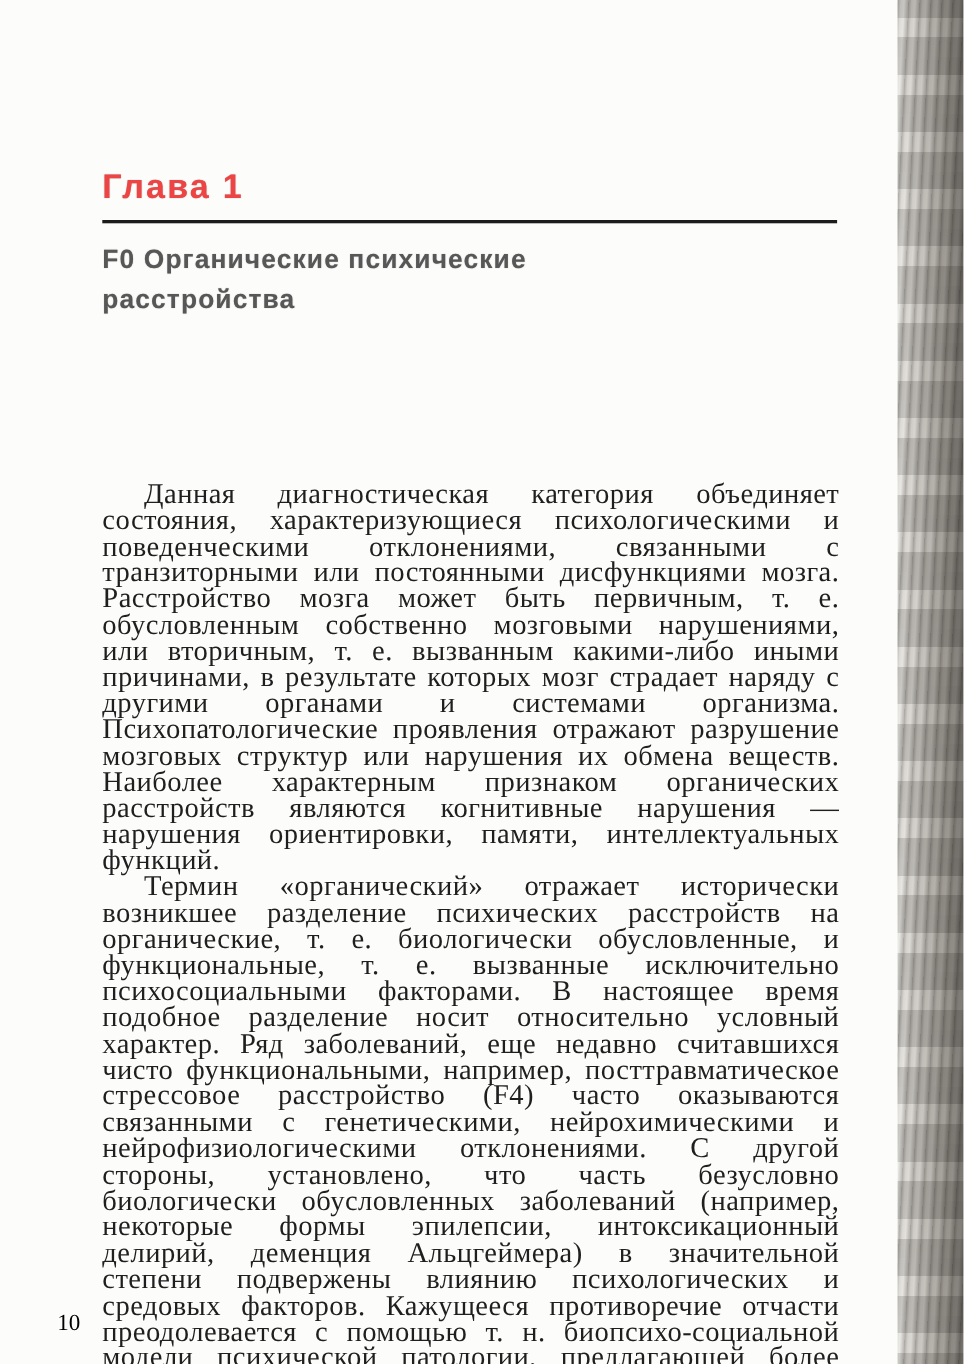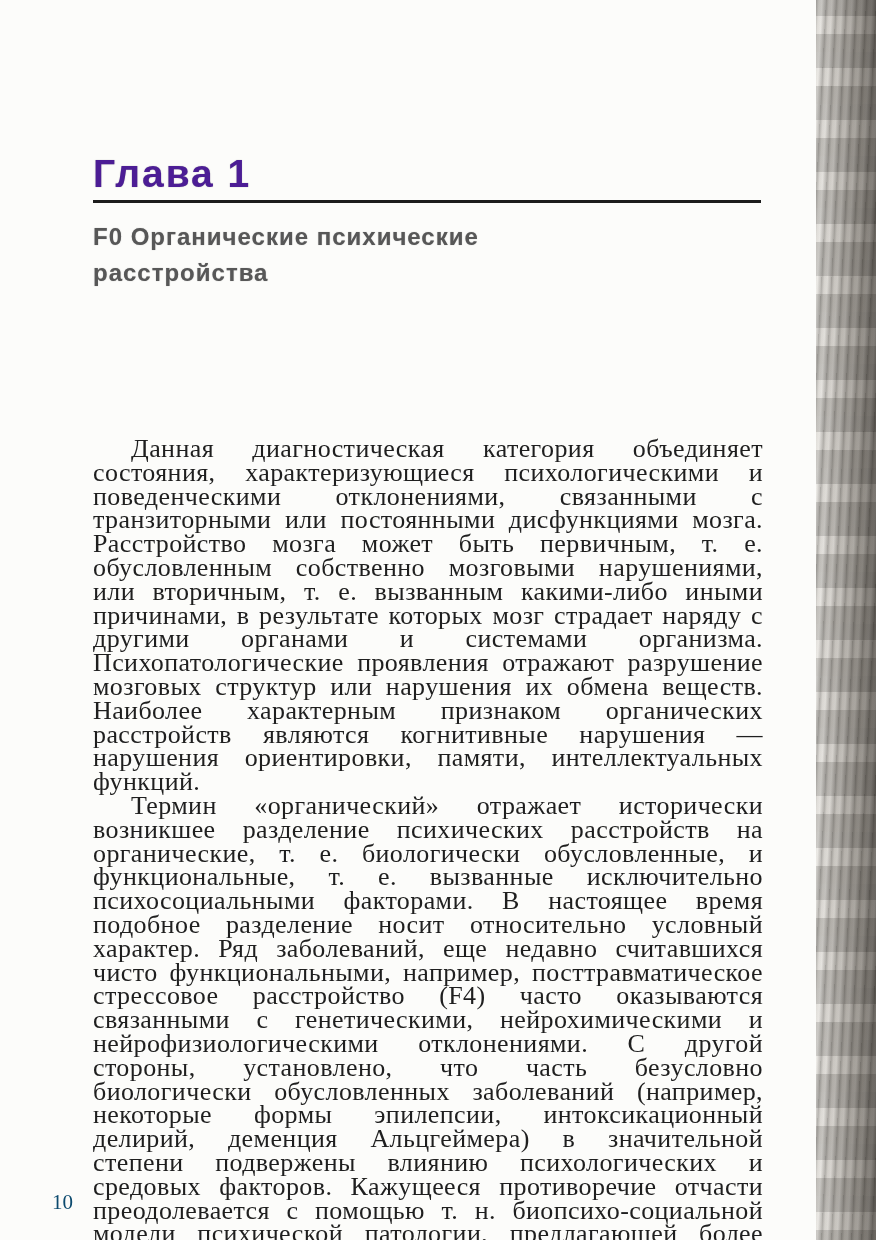--- a/index.html
+++ b/index.html
@@ -42,23 +42,23 @@
         rgba(72, 67, 60, 0.62) 75%,
         rgba(48, 44, 40, 0.78) 100%);
   }
   .chapter-heading {
     position: absolute;
     left: 93px;
     top: 152px;
     margin: 0;
     font-family: "Liberation Sans", sans-serif;
     font-weight: bold;
-    font-size: 39px;
+    font-size: 31px;
     letter-spacing: 2px;
-    color: #4c1d95;
+    color: #ef4444;
     text-shadow: 0 0 1px rgba(90,90,90,0.55);
   }
   .heading-rule {
     position: absolute;
     left: 93px;
     top: 200px;
     width: 668px;
     height: 3px;
     background: #1c1c1c;
   }
@@ -93,21 +93,21 @@
   .body-text p {
     margin: 0;
     text-indent: 38px;
   }
   .page-number {
     position: absolute;
     left: 52px;
     top: 1190px;
     font-family: "Liberation Serif", serif;
     font-size: 21px;
-    color: #0c4a6e;
+    color: #000000;
   }
 </style>
 </head>
 <body>
 
 <div class="page">
 
   <div class="scan-edge"></div>
 
   <h1 class="chapter-heading">Глава 1</h1>

